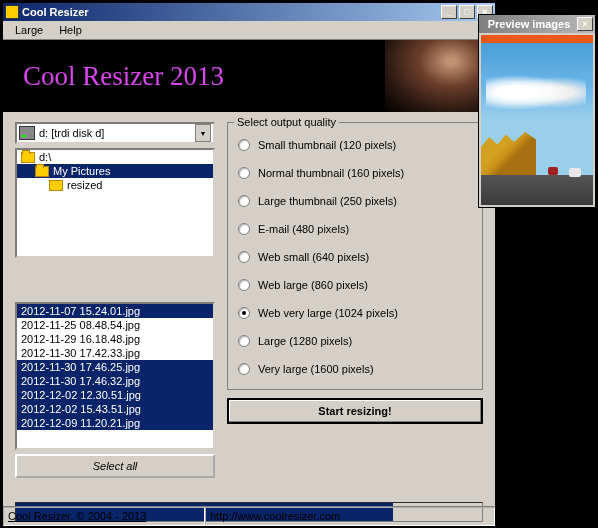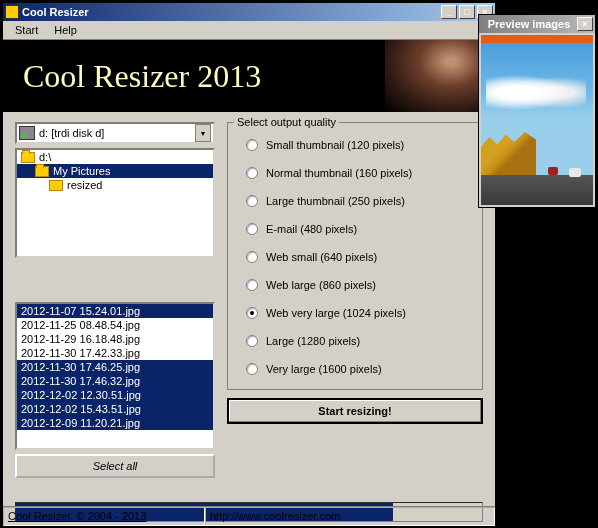--- a/index.html
+++ b/index.html
@@ -6,21 +6,21 @@
   body { background: #000; font-family: Tahoma, Arial, sans-serif; font-size: 11px; width: 598px; height: 528px; overflow: hidden; position: relative; }
   .main-window { position: absolute; left: 2px; top: 2px; width: 494px; height: 524px; background: #d4d0c8; border: 1px solid #000; }
   .titlebar { height: 18px; background: linear-gradient(to right, #0a246a, #a6caf0); display: flex; align-items: center; color: #fff; font-weight: bold; padding: 4px 2px; }
   .titlebar-icon { width: 14px; height: 14px; margin-right: 3px; background: #ffcc00; border: 1px solid #333; display:inline-block; }
   .titlebar-title { flex: 1; font-size: 11px; }
   .titlebar-buttons { display: flex; gap: 2px; }
   .titlebtn { width: 16px; height: 14px; background: #d4d0c8; border: 1px solid #fff; border-right-color:#404040; border-bottom-color:#404040; font-size: 9px; display:flex; align-items:center; justify-content:center; font-family: Arial; font-weight:bold; cursor:pointer; }
   .menubar { height: 19px; background: #d4d0c8; display: flex; align-items: center; padding: 0 4px; border-bottom: 1px solid #808080; }
   .menu-item { padding: 2px 8px; cursor:pointer; }
   .banner { height: 72px; background: #000; display:flex; align-items:center; position:relative; overflow:hidden; }
-  .banner-title { color:#fef9c3; font-family: Georgia, serif; font-size: 32px; font-weight: normal; padding-left: 20px; }
+  .banner-title { color:#d946ef; font-family: Georgia, serif; font-size: 27px; font-weight: normal; padding-left: 20px; }
   .banner-photo { position:absolute; right:0; top:0; width:110px; height:72px; background: radial-gradient(ellipse at 60% 30%, #c09070 5%, #6a3d2a 35%, #2a1810 70%, #000 100%); }
   .content { padding: 10px 12px; display:flex; gap: 12px; }
   .left-panel { width: 200px; display:flex; flex-direction:column; }
   .drive-select { height:22px; background:#fff; border: 2px inset #d4d0c8; display:flex; align-items:center; padding:0 2px; cursor:pointer; }
   .drive-icon { width:16px; height:14px; background:#888; border:1px solid #333; margin-right:4px; position:relative; display:inline-block;}
   .drive-icon::before{content:"";position:absolute;bottom:2px;left:2px;width:4px;height:2px;background:#0f0;}
   .drive-select-text { flex:1; }
   .drive-arrow { width:16px; height:18px; background:#d4d0c8; border:1px solid #808080; display:flex; align-items:center; justify-content:center; font-size:7px;}
   .folder-tree { margin-top:4px; height: 110px; background:#fff; border:2px inset #d4d0c8; overflow:auto; }
   .tree-item { display:flex; align-items:center; padding:1px 4px; white-space:nowrap;}
@@ -29,21 +29,21 @@
   .tree-item.depth-3 { padding-left: 32px; }
   .tree-item.selected { background:#0a246a; color:#fff; }
   .folder-icon { width:14px; height:11px; background:#ffcc00; border:1px solid #b8860b; margin-right:4px; display:inline-block; position:relative; }
   .folder-icon.open::before{content:"";position:absolute;top:-3px;left:0;width:6px;height:3px;background:#ffcc00;border:1px solid #b8860b;border-bottom:none;}
   .file-list { margin-top: 44px; height: 148px; background:#fff; border:2px inset #d4d0c8; overflow-y:scroll; overflow-x:hidden; }
   .file-list::-webkit-scrollbar{width:16px;} .file-list::-webkit-scrollbar-track{background:#d4d0c8;} .file-list::-webkit-scrollbar-thumb{background:#d4d0c8;border:1px solid #fff;border-right-color:#404040;border-bottom-color:#404040;} .file-list::-webkit-scrollbar-button{background:#d4d0c8;height:16px;border:1px solid #fff;border-right-color:#404040;border-bottom-color:#404040;}
   .file-item { padding:1px 4px; white-space:nowrap; }
   .file-item.selected { background:#0a246a; color:#fff; }
   .select-all-btn { margin-top:4px; height:24px; background:#d4d0c8; border:2px outset #fff; cursor:pointer; display:flex; align-items:center; justify-content:center;font-style:italic;}
   .right-panel { flex:1; }
-  .fieldset { border:1px solid #808080; padding: 8px 10px 6px 18px; position:relative; }
+  .fieldset { border:1px solid #808080; padding: 8px 10px 6px 10px; position:relative; }
   .fieldset-legend { position:absolute; top:-7px; left:6px; background:#d4d0c8; padding:0 3px; }
   .radio-row { display:flex; align-items:center; height:28px; cursor:pointer;}
   .radio { width:12px; height:12px; border-radius:50%; background:#fff; border:1px solid #808080; box-shadow: inset 1px 1px 1px rgba(0,0,0,.3); margin-right:8px; display:flex; align-items:center; justify-content:center;}
   .radio.checked::after{ content:""; width:4px; height:4px; border-radius:50%; background:#000; }
   .start-btn { margin-top:8px; width:100%; height:26px; background:#d4d0c8; border:2px solid #000; cursor:pointer; font-weight:bold; display:flex; align-items:center; justify-content:center; box-shadow: inset -1px -1px 0 #808080, inset 1px 1px 0 #fff;}
   .progress { margin: 14px 12px 0 12px; height:20px; border:1px inset #808080; background:#d4d0c8; position:relative;}
   .progress-fill { height:100%; background:#0a246a; }
   .statusbar { position:absolute; bottom:0; left:0; right:0; height:19px; border-top:1px solid #808080; display:flex; }
   .status-cell { border:1px inset #fff; padding:2px 4px; height:19px; }
   .status-cell.left{ width:202px;text-decoration:underline;} .status-cell.right{flex:1;}
@@ -70,21 +70,21 @@
   <div class="titlebar">
     <span class="titlebar-icon"></span>
     <span class="titlebar-title">Cool Resizer</span>
     <div class="titlebar-buttons">
       <div class="titlebtn">_</div>
       <div class="titlebtn">□</div>
       <div class="titlebtn">×</div>
     </div>
   </div>
   <div class="menubar">
-    <span class="menu-item">Start</span>
+    <span class="menu-item">Large</span>
     <span class="menu-item">Help</span>
   </div>
   <div class="banner">
     <span class="banner-title">Cool Resizer 2013</span>
     <div class="banner-photo"></div>
   </div>
 
   <div class="content">
     <div class="left-panel">
       <div class="drive-select">

